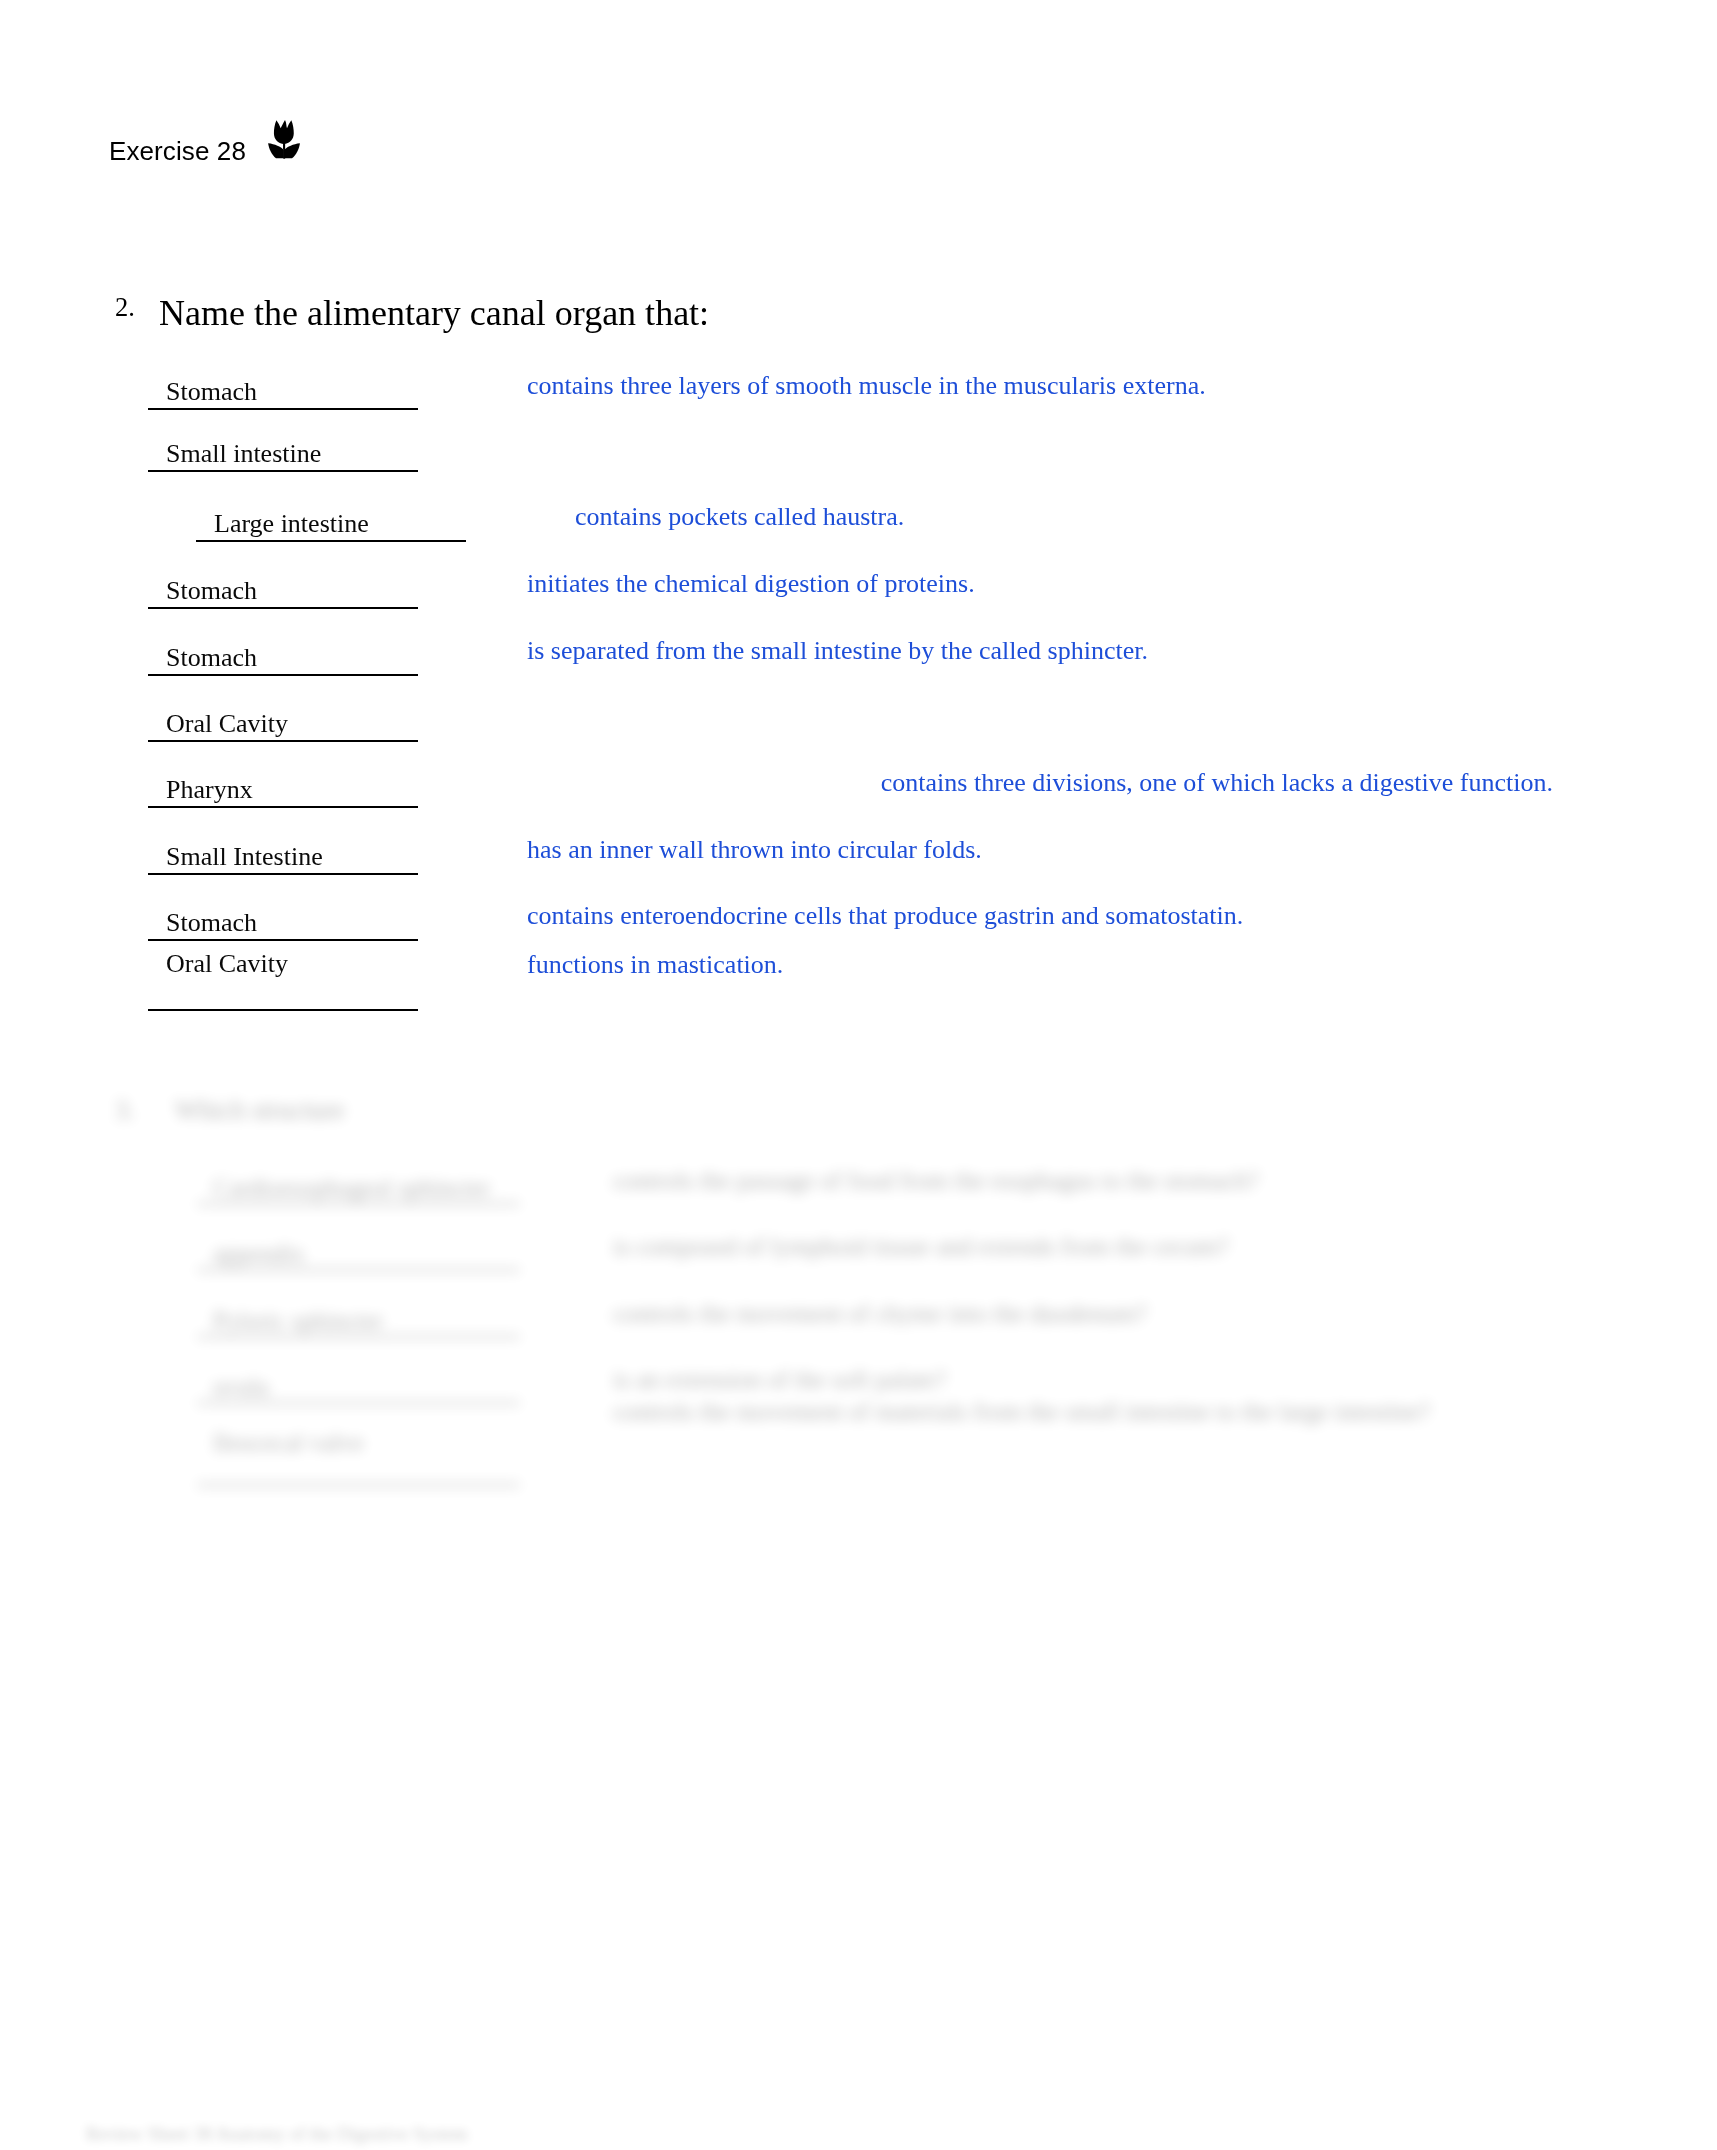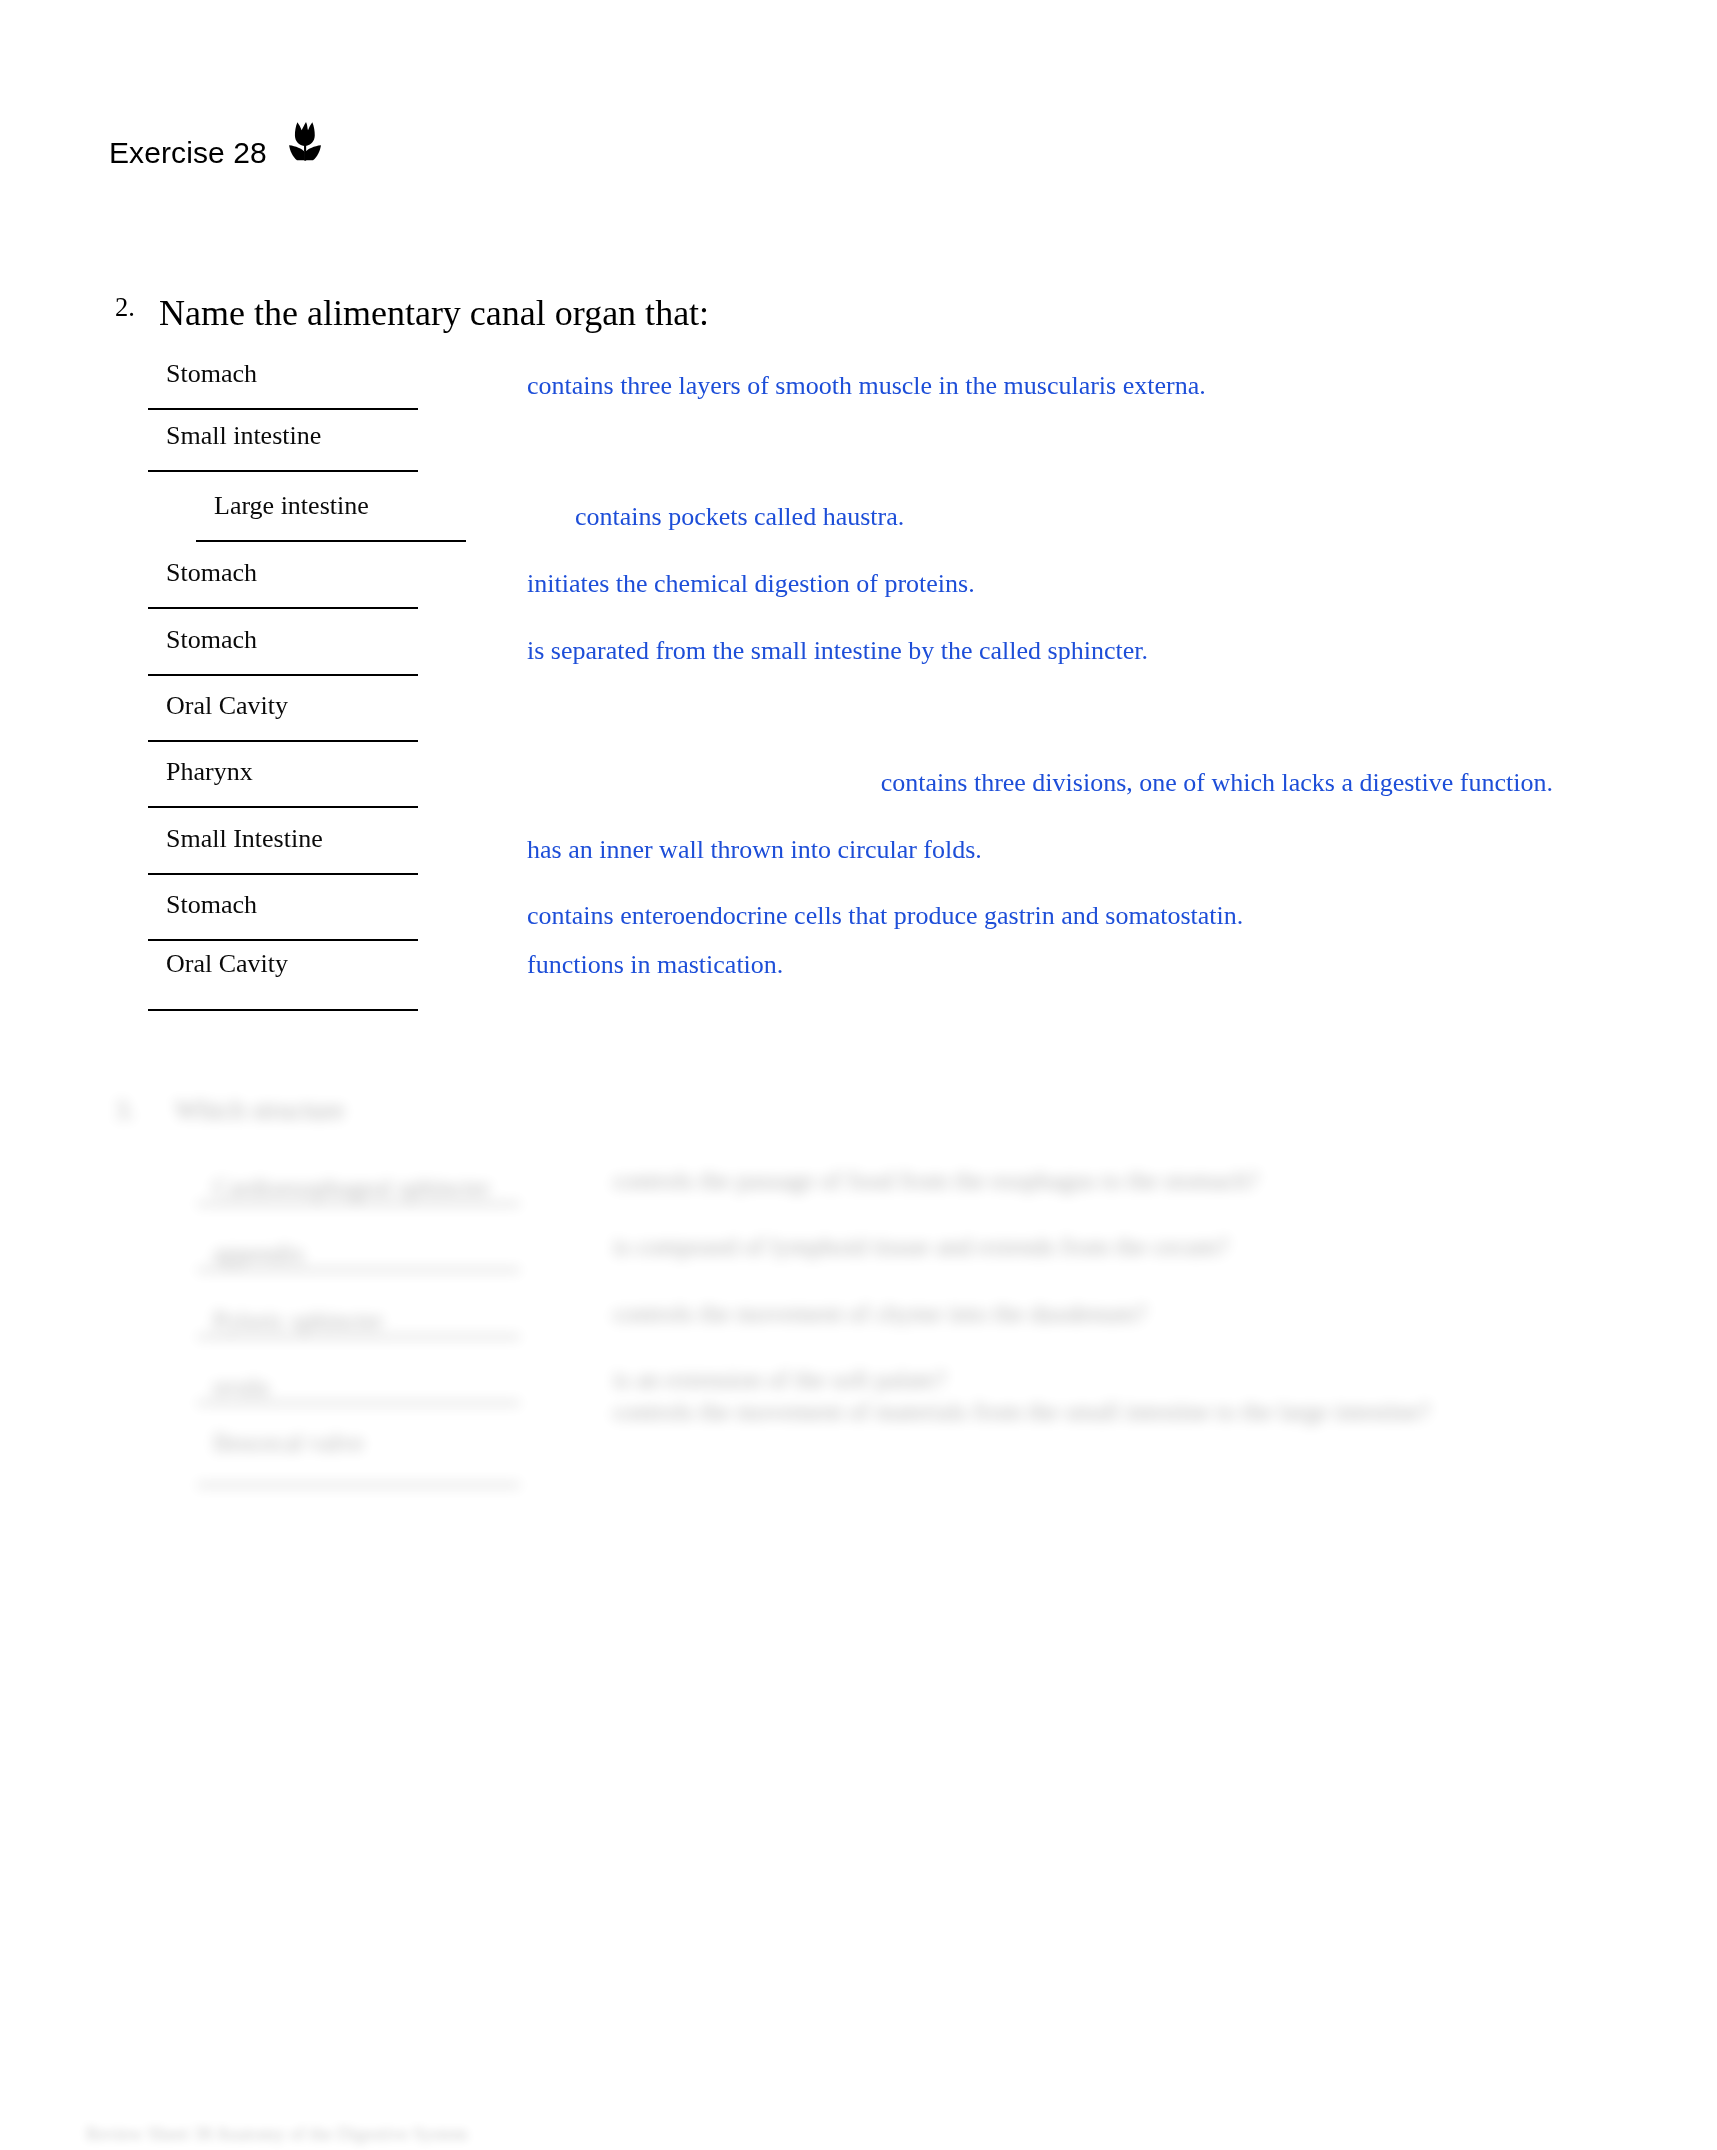--- a/index.html
+++ b/index.html
@@ -20,21 +20,21 @@
   .page-header {
     position: absolute;
     left: 109px;
     top: 138px;
     display: flex;
     align-items: center;
     gap: 16px;
   }
   .exercise-label {
     font-family: "Liberation Sans", "DejaVu Sans", sans-serif;
-    font-size: 30px;
+    font-size: 26px;
     line-height: 1;
     letter-spacing: 0.1px;
     color: #000;
     white-space: nowrap;
   }
   .flower-icon {
     display: block;
     width: 46px;
     height: 46px;
     margin-top: -23px;
@@ -84,21 +84,21 @@
     position: absolute;
     left: 148px;
     width: 270px;
     box-sizing: border-box;
     border-bottom: 2.2px solid #000;
     height: 40px;
   }
   .blank-text {
     position: absolute;
     left: 18px;
-    bottom: 21px;
+    bottom: 3px;
     font-size: 26px;
     line-height: 1;
     white-space: nowrap;
     color: #0a0a0a;
   }
 
   .desc {
     position: absolute;
     left: 527px;
     right: 165px;

